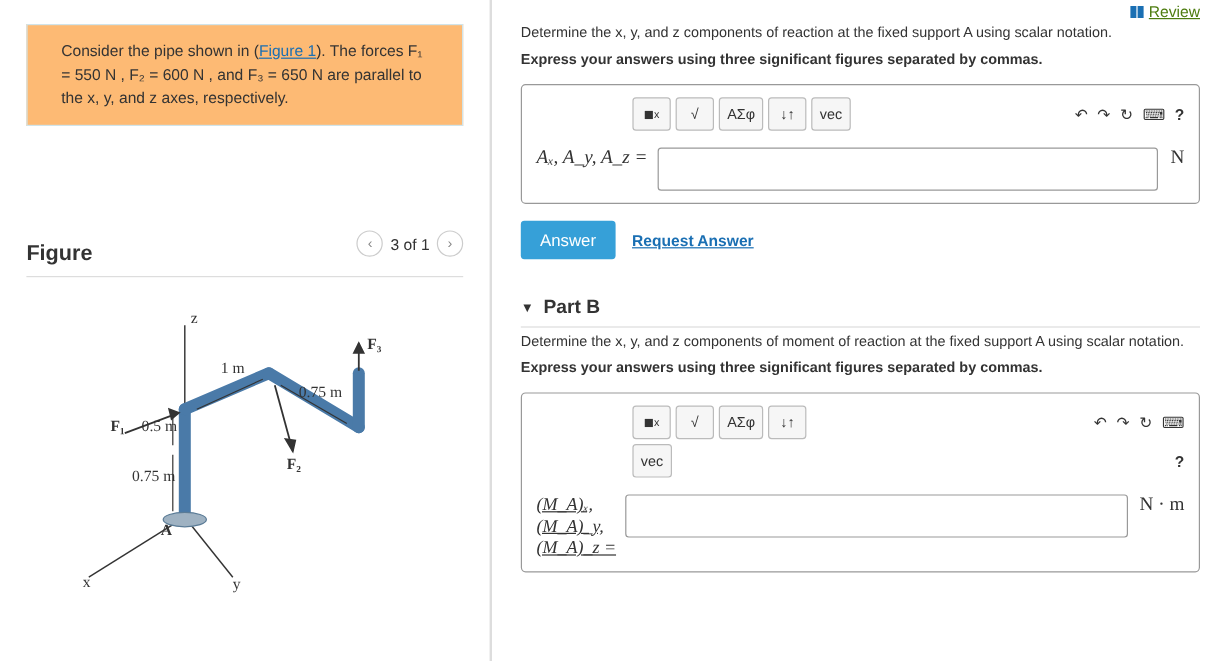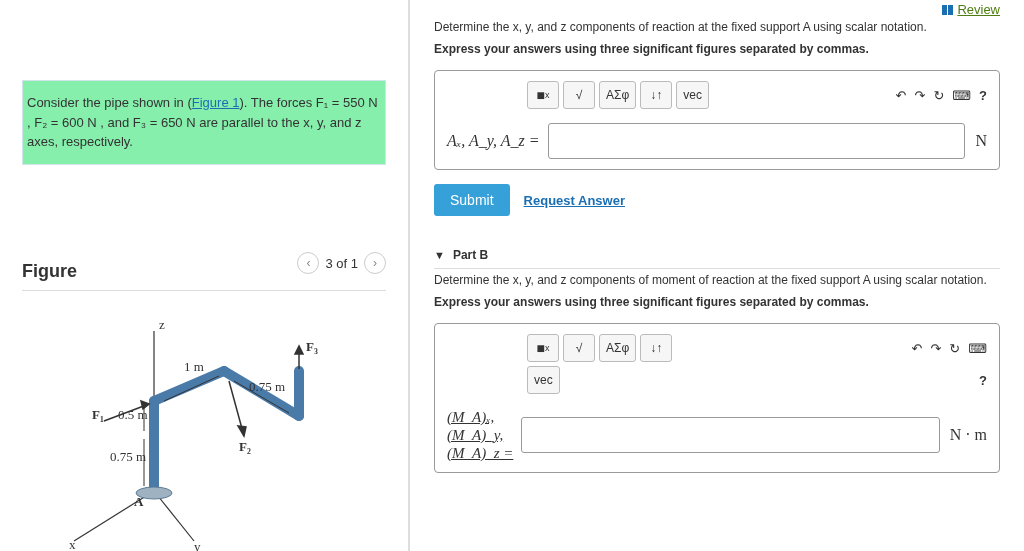--- a/index.html
+++ b/index.html
@@ -1,21 +1,21 @@
 <!DOCTYPE html>
 <html><head>
 <meta charset="utf-8">
 <style>
   * { box-sizing: border-box; margin: 0; padding: 0; }
   body { font-family: Arial, Helvetica, sans-serif; font-size: 13px; color: #333; background: #fff; width: 1024px; height: 551px; overflow: hidden; }
   .layout { display: flex; height: 100%; }
   .left-pane { width: 410px; padding: 20px 22px; border-right: 2px solid #ddd; }
   .right-pane { flex: 1; padding: 0 24px 10px 24px; overflow: hidden; position: relative; }
 
-  .problem-box { background: #86efac; border: 1px solid #d0e4ea; padding: 12px 4px; font-size: 13px; line-height: 1.5; margin-top: 60px; }
+  .problem-box { background: #fdba74; border: 1px solid #d0e4ea; padding: 12px 28px; font-size: 13px; line-height: 1.5; }
   .problem-box a { color: #1a6fb3; text-decoration: underline; }
 
   .figure-header { display: flex; align-items: center; justify-content: space-between; margin-top: 80px; }
   .figure-title { font-size: 18px; font-weight: bold; margin-top: 16px; }
   .figure-nav { display: flex; align-items: center; gap: 6px; font-size: 13px; }
   .figure-nav-btn { width: 22px; height: 22px; border-radius: 50%; border: 1px solid #ccc; background: #fff; display: flex; align-items: center; justify-content: center; font-size: 12px; color: #888; cursor: pointer; }
   .figure-divider { border: none; border-top: 1px solid #ddd; margin-top: 8px; }
 
   .figure-img { margin-top: 20px; display: flex; justify-content: center; }
   .figure-svg { width: 320px; height: 250px; }
@@ -24,31 +24,31 @@
   .review-sq { display:inline-flex; gap:1px; }
   .review-sq span{ width:5px; height:10px; background:#1a6fb3; display:inline-block;}
 
   .part-prompt { font-size: 12px; line-height: 1.5; margin-top: 18px; }
   .part-bold { font-weight: bold; margin-top: 4px; }
   .answer-area { border: 1px solid #999; border-radius: 4px; margin-top: 12px; padding: 10px 12px; }
   .toolbar { display: flex; align-items: center; gap: 4px; justify-content: flex-start; }
   .tool-btn { border: 1px solid #bbb; background: #f6f6f6; border-radius: 3px; height: 28px; min-width: 32px; padding: 0 6px; display: flex; align-items: center; justify-content: center; font-size: 12px; cursor: pointer; }
   .tool-row-right { margin-left: auto; display: flex; gap: 8px; align-items:center; }
   .toolbar2 { margin-top:4px; }
-  .answer-row { display: flex; align-items: center; margin-top: 14px; }
+  .answer-row { display: flex; align-items: flex-start; margin-top: 14px; }
   .answer-label { font-family: 'Times New Roman', serif; font-style: italic; font-size: 16px; padding-right: 8px; white-space: nowrap; }
   .answer-input { flex: 1; height: 36px; border: 1px solid #999; border-radius: 3px; padding: 4px 6px; font-size: 14px; }
   .answer-unit { font-family: 'Times New Roman', serif; font-size: 16px; padding-left: 10px; white-space:nowrap;}
   .submit-row { display: flex; align-items: center; gap: 14px; margin-top: 14px; }
   .submit-btn { background: #36a0d8; color: #fff; border: none; border-radius: 3px; padding: 8px 16px; font-size: 14px; cursor: pointer; }
   .request-link { color: #1a6fb3; font-size: 13px; text-decoration: underline; font-weight:bold; cursor: pointer; }
 
   .part-header { display: flex; align-items: center; gap: 8px; border-bottom: 1px solid #ddd; padding: 10px 0 6px 0; margin-top: 22px; cursor: pointer; }
   .part-header .caret { font-size: 11px; }
-  .part-header .title { font-weight: bold; font-size: 12px; }
+  .part-header .title { font-weight: bold; font-size: 16px; }
   .sub-label { font-family:'Times New Roman',serif; font-size:15px; line-height:1.2;text-decoration:underline; }
   .toolbar-offset { margin-left:80px; }
   .icon-span { font-size:14px; }
 </style>
 </head>
 <body>
 
 <div class="layout">
 
   <div class="left-pane">
@@ -156,21 +156,21 @@
         </div>
       </div>
       <div class="answer-row">
         <div class="answer-label">Aₓ, A_y, A_z =</div>
         <input class="answer-input" type="text" style="">
         <div class="answer-unit">N</div>
       </div>
     </div>
 
     <div class="submit-row">
-      <button class="submit-btn">Submit</button>
+      <button class="submit-btn">Answer</button>
       <a href="#" class="request-link">Request Answer</a>
     </div>
 
     <div class="part-header">
       <span class="caret">▼</span>
       <span class="title">Part B</span>
     </div>
 
     <div class="part-prompt" style="margin-top:2px;">Determine the x, y, and z components of moment of reaction at the fixed support A using scalar notation.</div>
     <div class="part-prompt part-bold">Express your answers using three significant figures separated by commas.</div>

